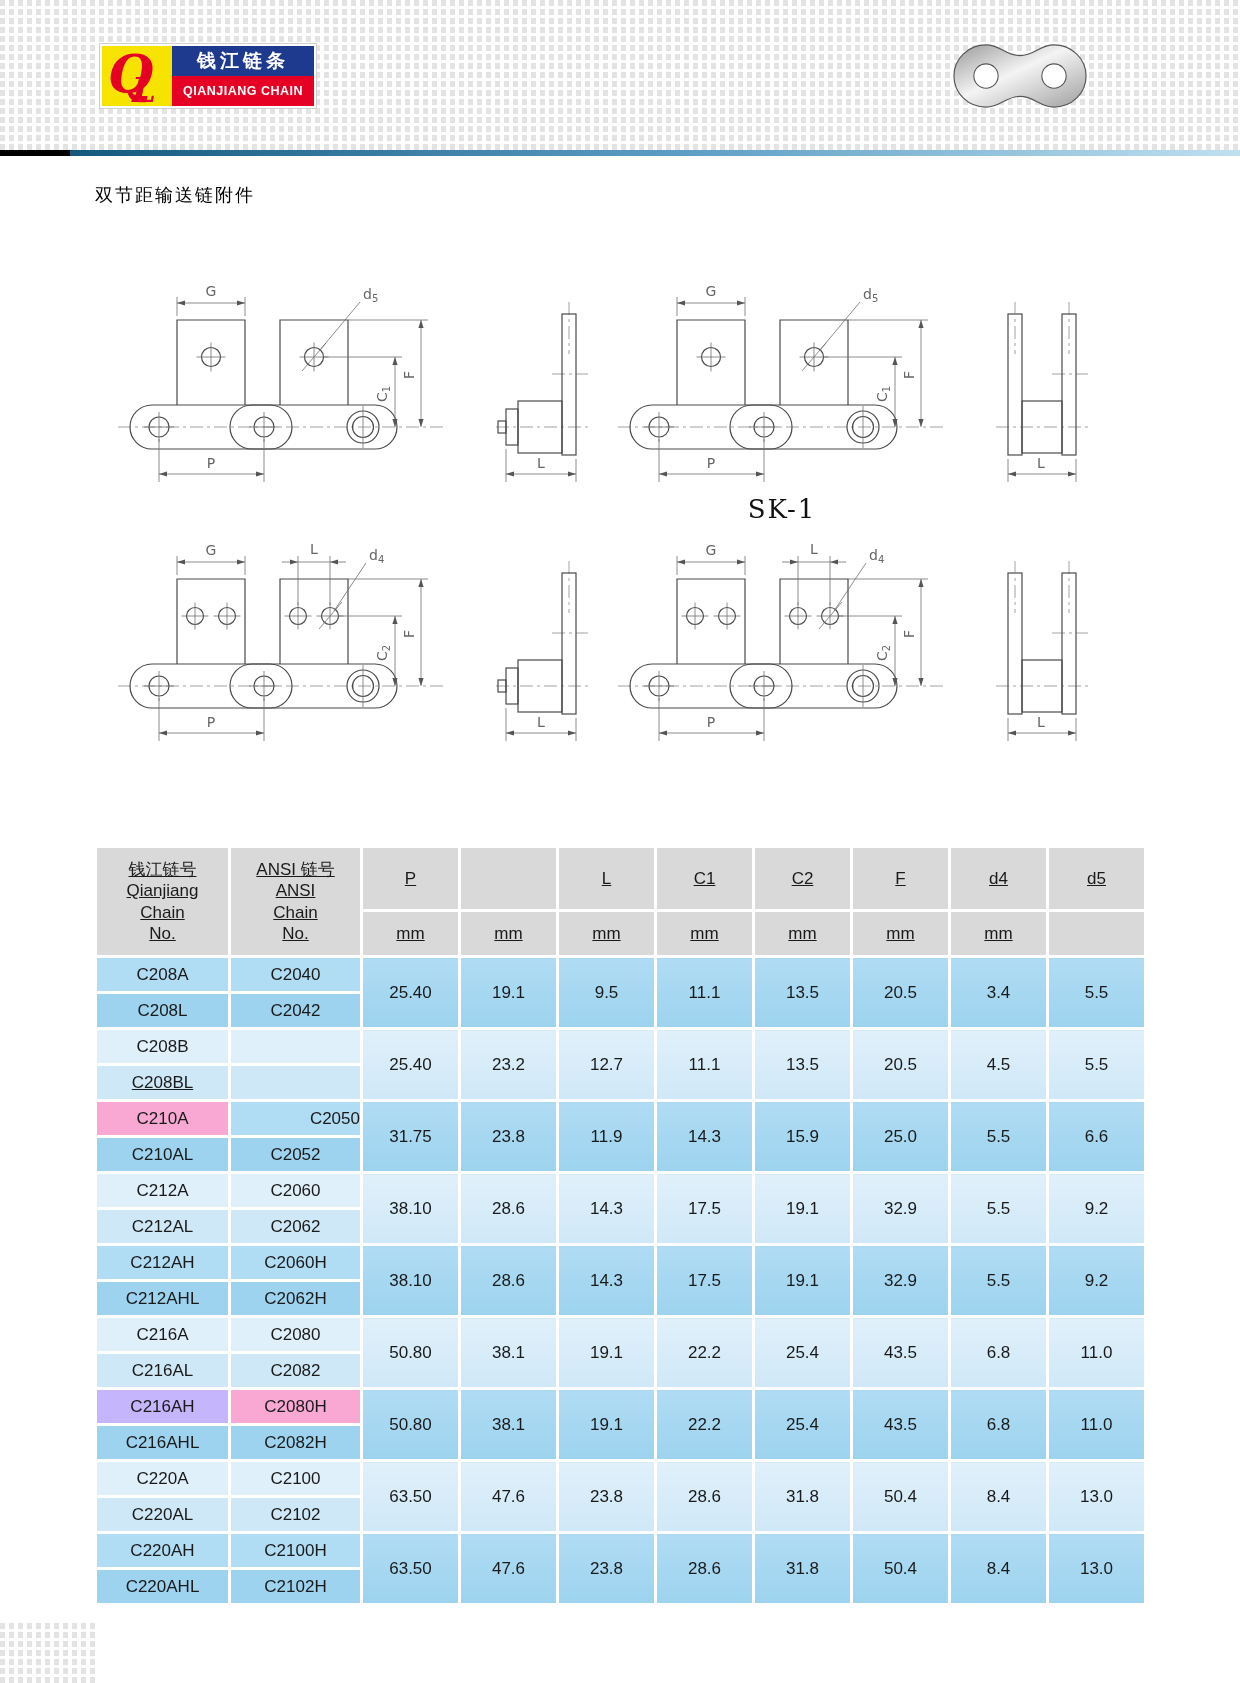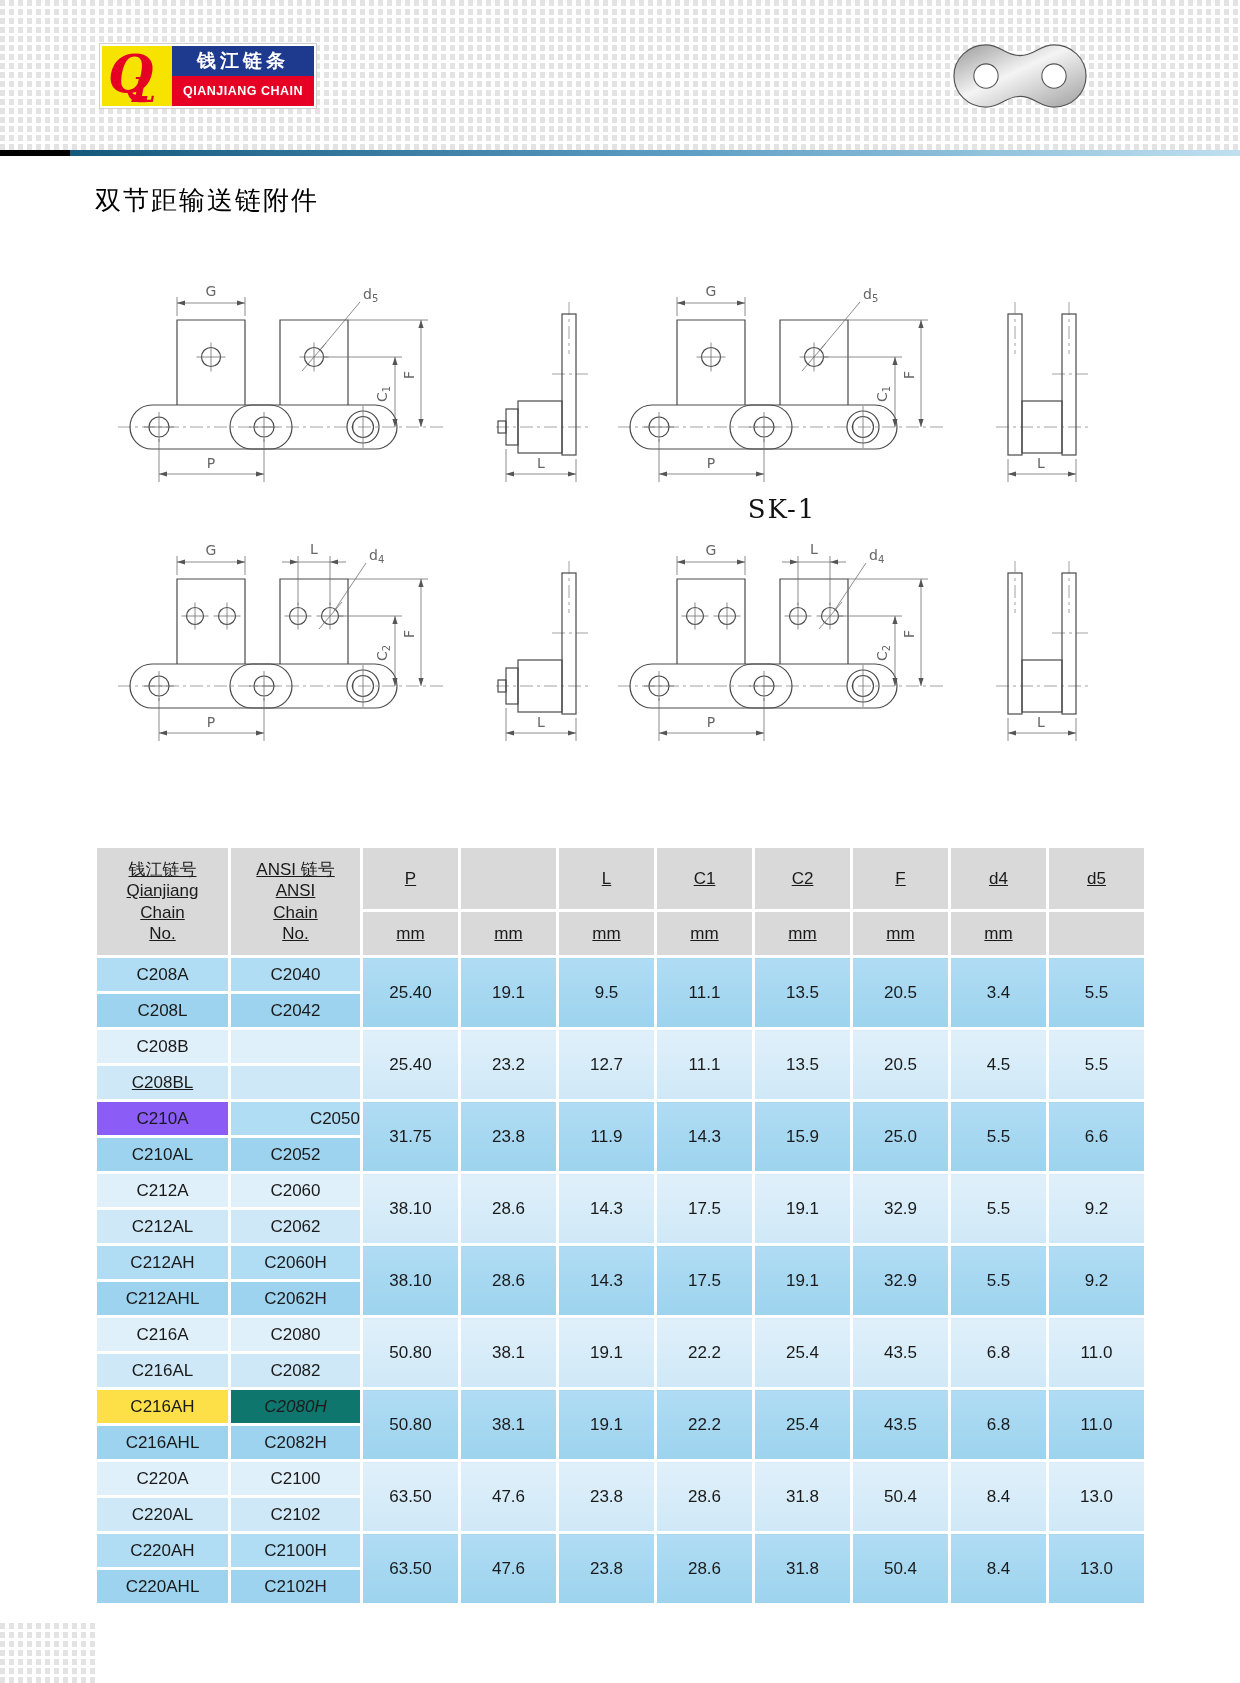--- a/index.html
+++ b/index.html
@@ -27,21 +27,21 @@
              letter-spacing:4px; display:flex; align-items:center; justify-content:center; }
   .logo-en { height:30px; background:var(--logo-red); color:#fff; font-size:12.5px; font-weight:bold;
              letter-spacing:0.5px; display:flex; align-items:center; justify-content:center; }
 
   .plate { position:absolute; left:947px; top:43px; width:146px; height:68px; }
 
   .bar { position:absolute; left:0; top:150px; width:1240px; height:6px;
          background:linear-gradient(to right, #000 0 70px, var(--bar-blue-dark) 70px, #5d9ec4 55%, var(--bar-blue-light) 100%); }
 
   .titles { position:absolute; left:95px; top:183px; color:#000; }
-  .title-cn { font-size:26px; letter-spacing:2px;font-family:Liberation Serif, serif; }
+  .title-cn { font-size:18px; letter-spacing:2px;font-family:Liberation Serif, serif; }
   .title-en { font-size:25px; margin-top:3px; }
 
   
   .diagrams { position:absolute; left:112px; top:282px; display:grid;
               grid-template-columns:500px 498px; row-gap:17px; }
   .diagram-cell .views { display:flex; gap:42px; align-items:flex-start; }
   .caption { width:340px; text-align:center; margin-top:2px; font-family:"DejaVu Serif", serif;
              font-size:26px; letter-spacing:2px; color:#111; }
   svg .ln   { stroke:var(--line-color); stroke-width:1.2; fill:none; }
   svg .thin { stroke:#6e6e6e; stroke-width:0.8; fill:none; }
@@ -470,21 +470,21 @@
           <td rowspan="2" style="background: linear-gradient(rgb(224, 240, 250), rgb(207, 232, 247));">13.5</td>
           <td rowspan="2" style="background: linear-gradient(rgb(224, 240, 250), rgb(207, 232, 247));">20.5</td>
           <td rowspan="2" style="background: linear-gradient(rgb(224, 240, 250), rgb(207, 232, 247)); margin-top: 37px;">4.5</td>
           <td rowspan="2" style="background: linear-gradient(rgb(224, 240, 250), rgb(207, 232, 247));">5.5</td>
         </tr>
         <tr>
           <td style="background: rgb(207, 232, 247); text-decoration: underline;">C208BL</td>
           <td style="background: rgb(207, 232, 247);"></td>
         </tr>
         <tr>
-          <td style="background: #8b5cf6;">C210A</td>
+          <td style="background: #f9a8d4;">C210A</td>
           <td style="background: rgb(176, 220, 244); text-align: right;">C2050</td>
           <td rowspan="2" style="background: linear-gradient(rgb(176, 220, 244), rgb(157, 211, 238));">31.75</td>
           <td rowspan="2" style="background: linear-gradient(rgb(176, 220, 244), rgb(157, 211, 238));">23.8</td>
           <td rowspan="2" style="background: linear-gradient(rgb(176, 220, 244), rgb(157, 211, 238));">11.9</td>
           <td rowspan="2" style="background: linear-gradient(rgb(176, 220, 244), rgb(157, 211, 238));">14.3</td>
           <td rowspan="2" style="background: linear-gradient(rgb(176, 220, 244), rgb(157, 211, 238));">15.9</td>
           <td rowspan="2" style="background: linear-gradient(rgb(176, 220, 244), rgb(157, 211, 238));">25.0</td>
           <td rowspan="2" style="background: linear-gradient(rgb(176, 220, 244), rgb(157, 211, 238));">5.5</td>
           <td rowspan="2" style="background: linear-gradient(rgb(176, 220, 244), rgb(157, 211, 238));">6.6</td>
         </tr>
@@ -534,22 +534,22 @@
           <td rowspan="2" style="background: linear-gradient(rgb(224, 240, 250), rgb(207, 232, 247));">25.4</td>
           <td rowspan="2" style="background: linear-gradient(rgb(224, 240, 250), rgb(207, 232, 247));">43.5</td>
           <td rowspan="2" style="background: linear-gradient(rgb(224, 240, 250), rgb(207, 232, 247));">6.8</td>
           <td rowspan="2" style="background: linear-gradient(rgb(224, 240, 250), rgb(207, 232, 247));">11.0</td>
         </tr>
         <tr>
           <td style="background: rgb(207, 232, 247);">C216AL</td>
           <td style="background: rgb(207, 232, 247);">C2082</td>
         </tr>
         <tr>
-          <td style="background: #fde047;">C216AH</td>
-          <td style="background: #0f766e; font-style: italic;">C2080H</td>
+          <td style="background: #c4b5fd;">C216AH</td>
+          <td style="background: #f9a8d4;">C2080H</td>
           <td rowspan="2" style="background: linear-gradient(rgb(176, 220, 244), rgb(157, 211, 238));">50.80</td>
           <td rowspan="2" style="background: linear-gradient(rgb(176, 220, 244), rgb(157, 211, 238));">38.1</td>
           <td rowspan="2" style="background: linear-gradient(rgb(176, 220, 244), rgb(157, 211, 238));">19.1</td>
           <td rowspan="2" style="background: linear-gradient(rgb(176, 220, 244), rgb(157, 211, 238));">22.2</td>
           <td rowspan="2" style="background: linear-gradient(rgb(176, 220, 244), rgb(157, 211, 238));">25.4</td>
           <td rowspan="2" style="background: linear-gradient(rgb(176, 220, 244), rgb(157, 211, 238));">43.5</td>
           <td rowspan="2" style="background: linear-gradient(rgb(176, 220, 244), rgb(157, 211, 238));">6.8</td>
           <td rowspan="2" style="background: linear-gradient(rgb(176, 220, 244), rgb(157, 211, 238));">11.0</td>
         </tr>
         <tr>

